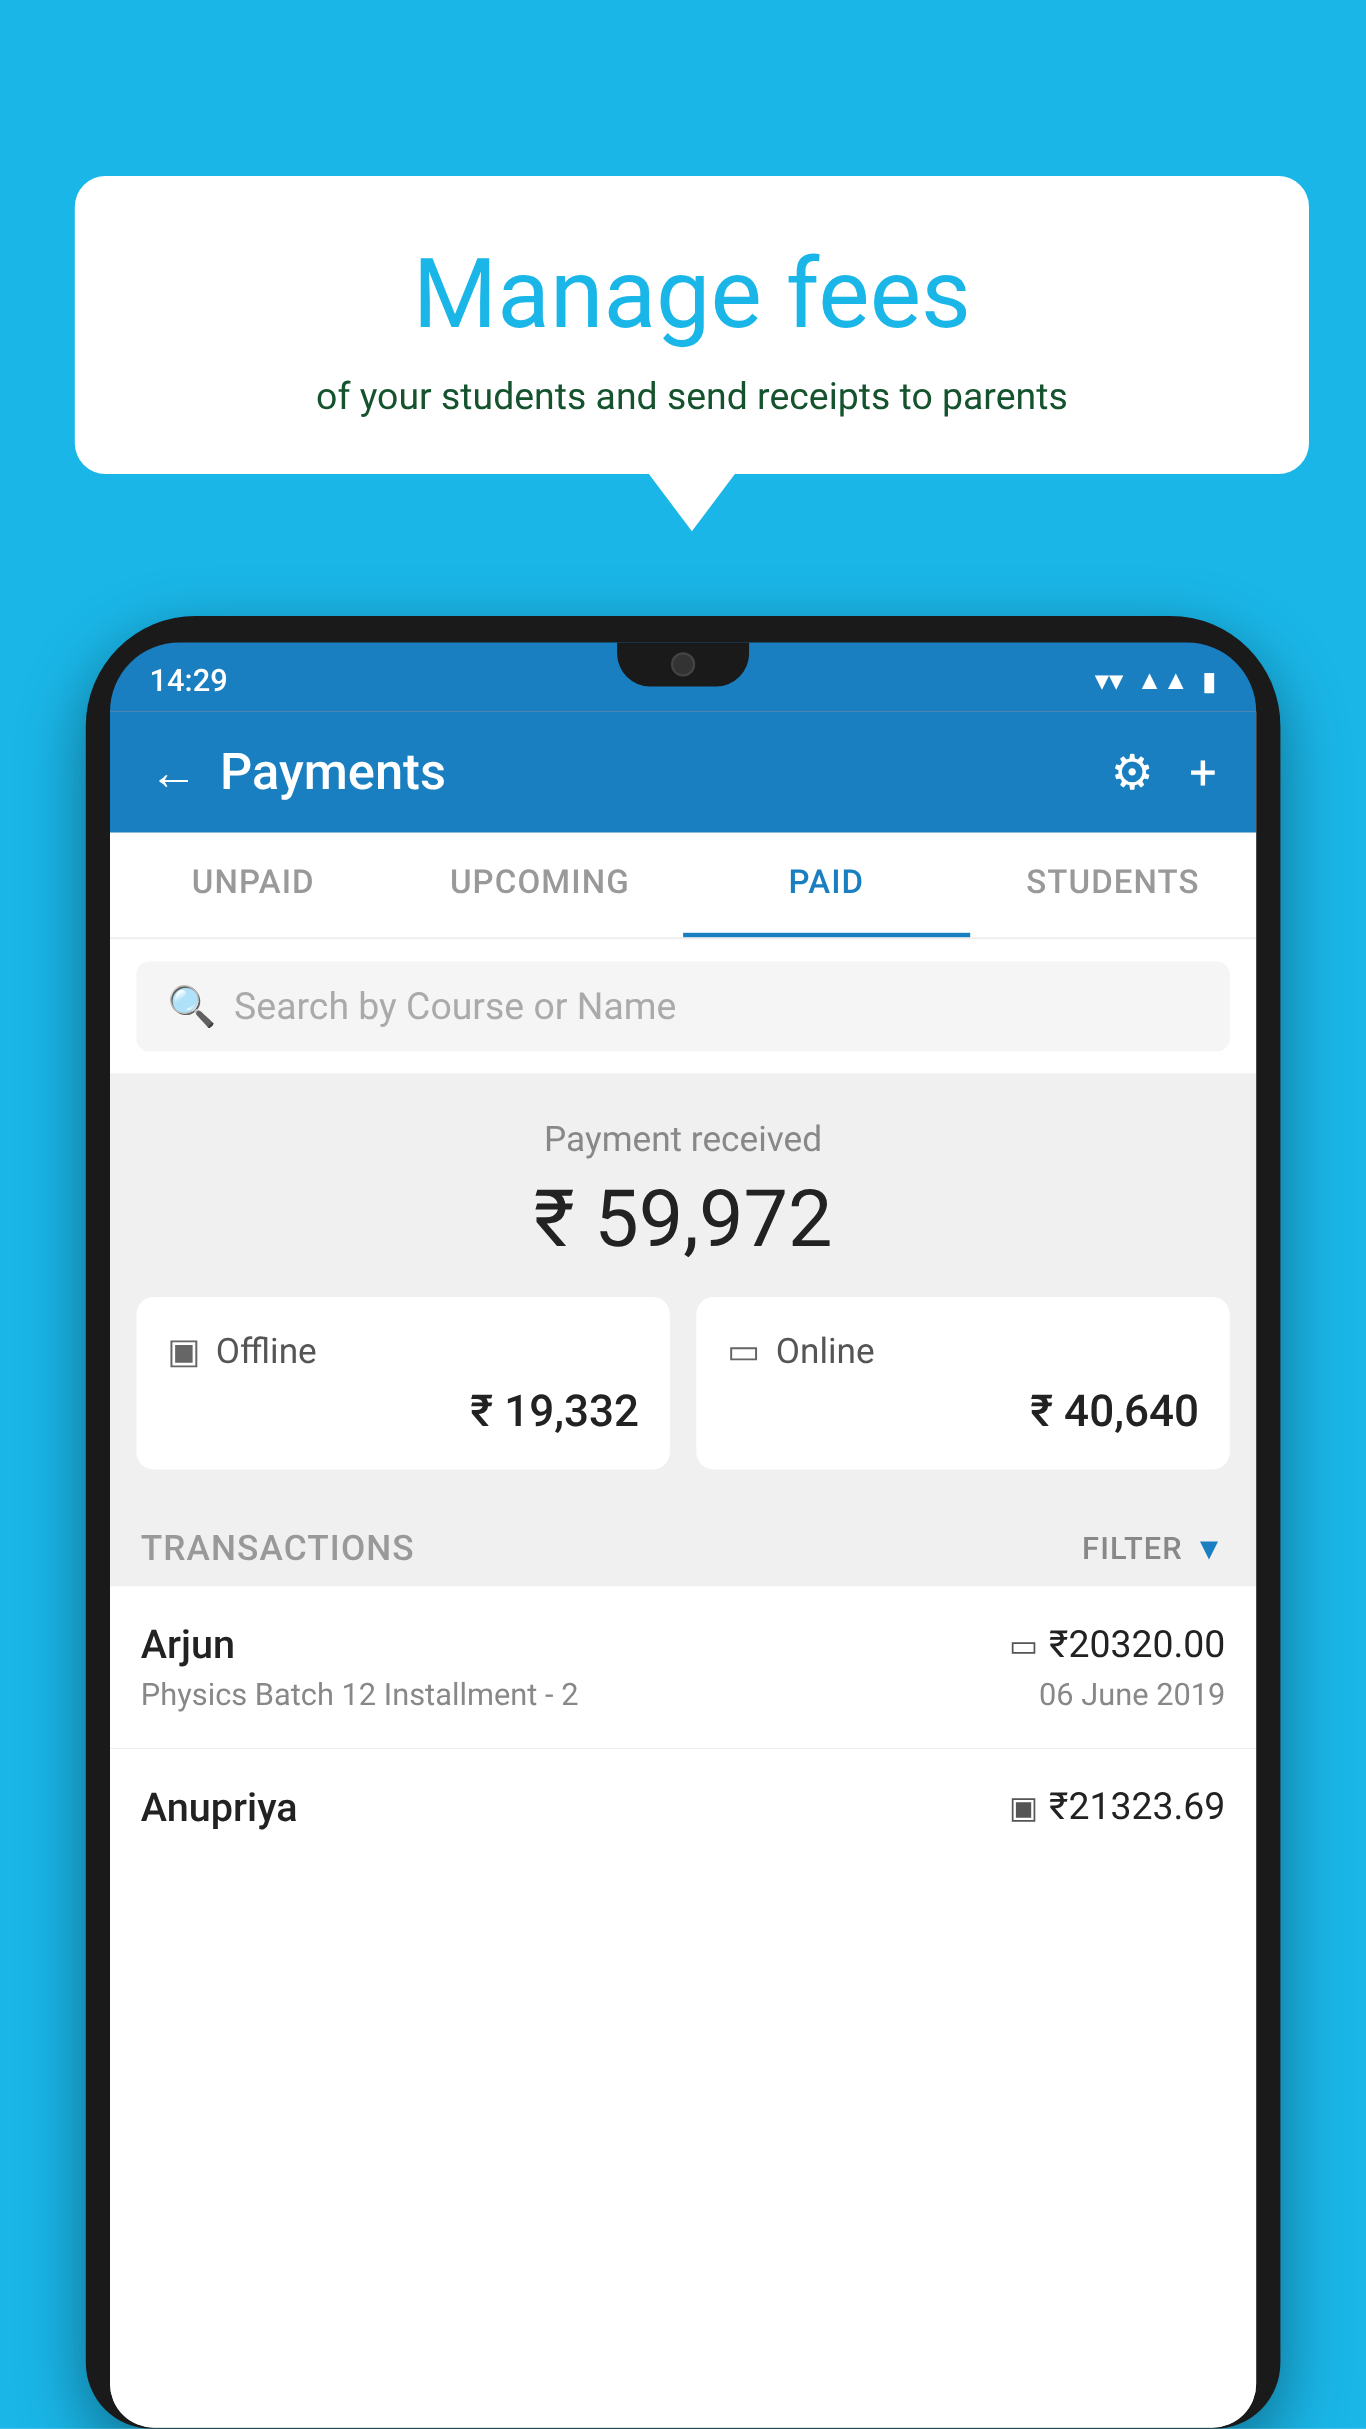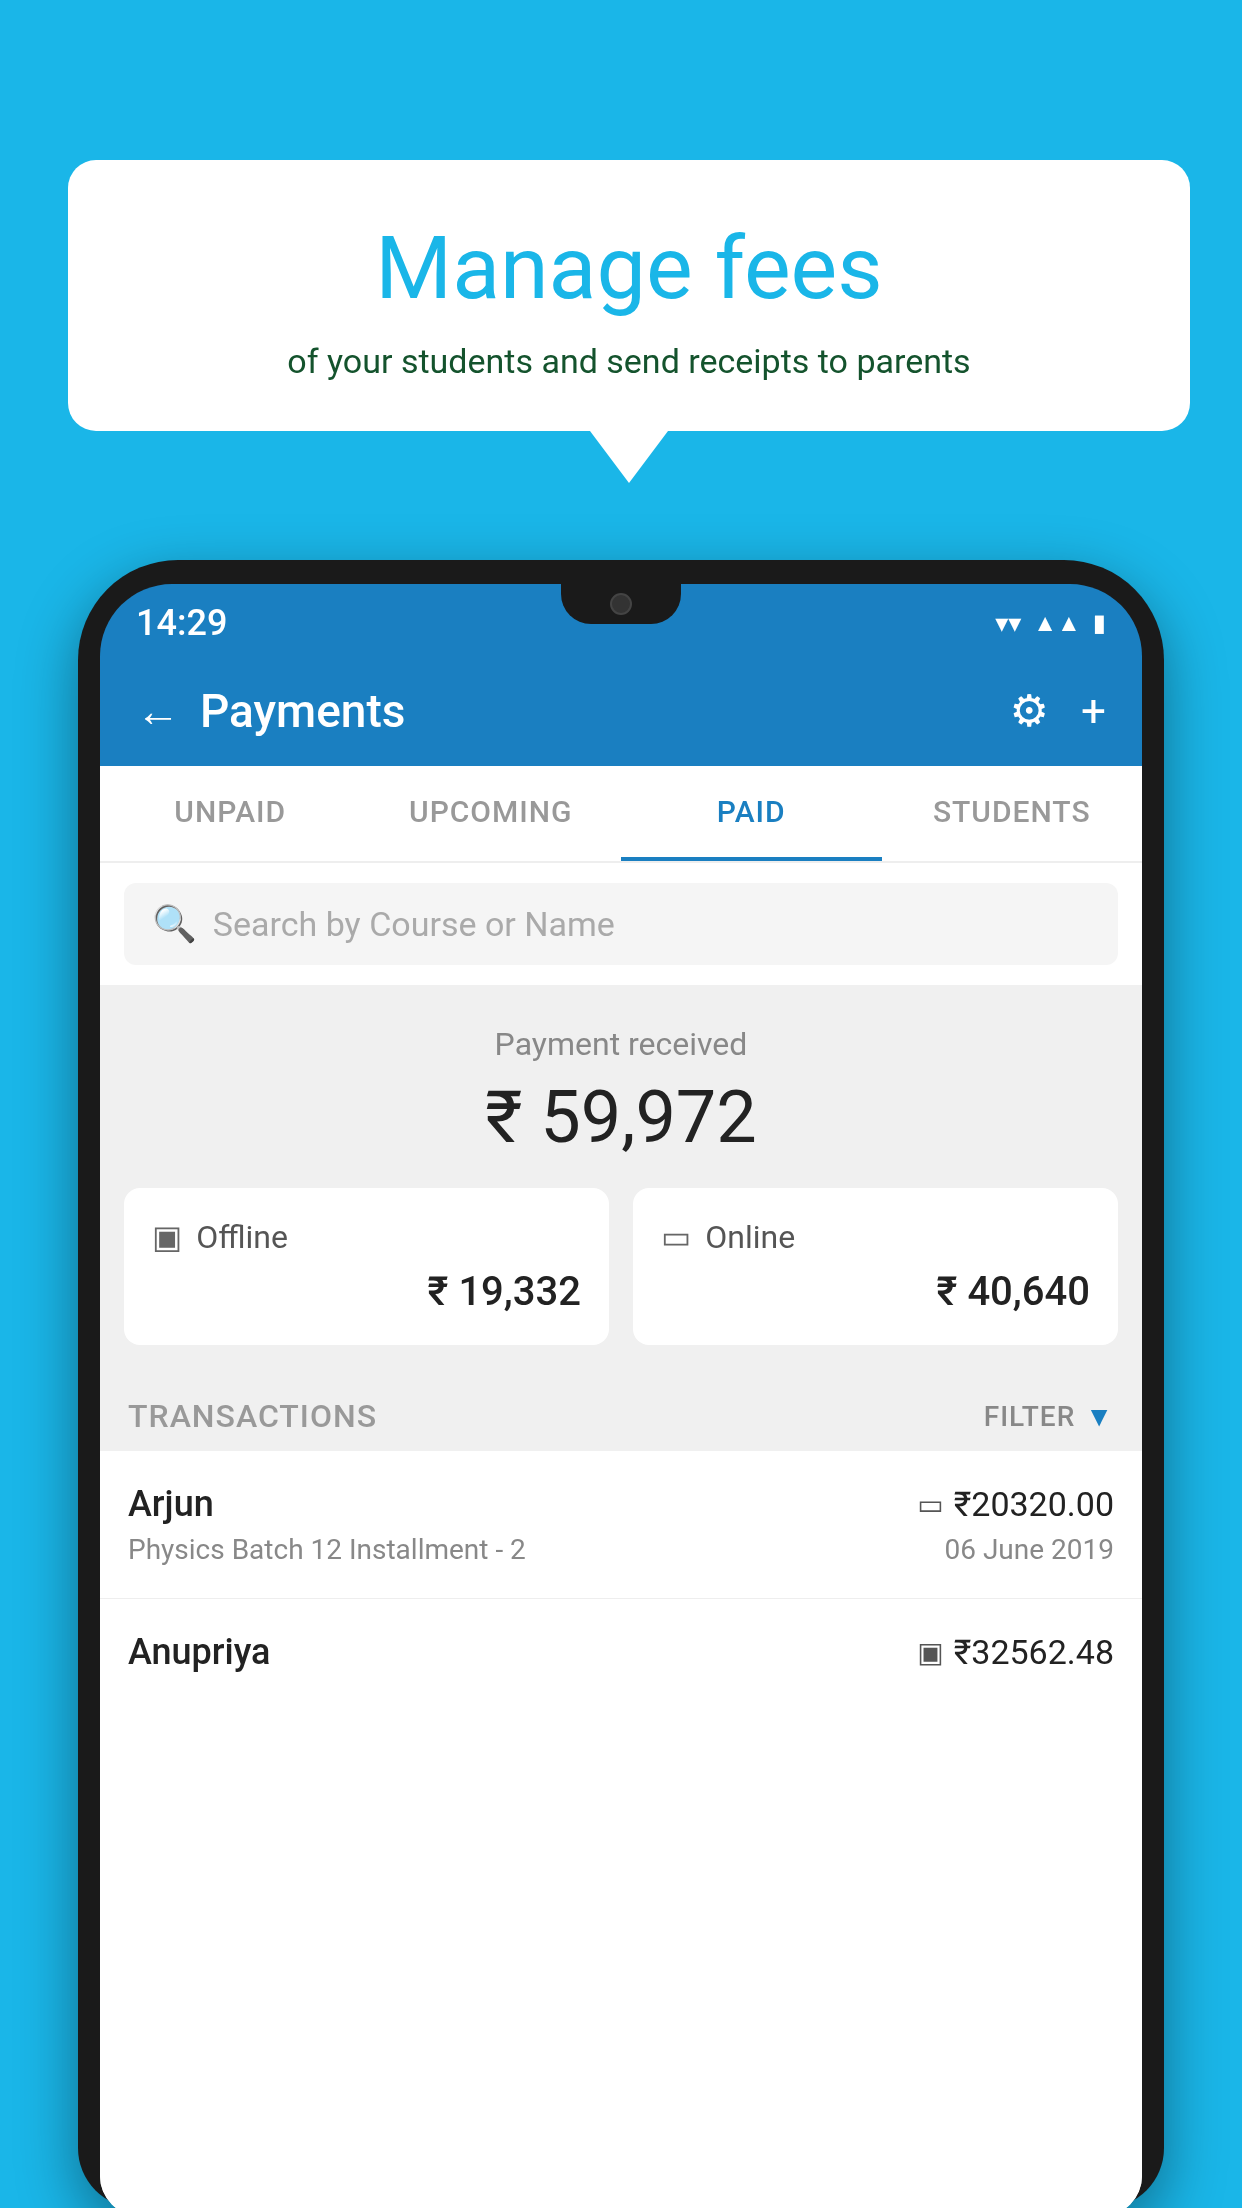--- a/index.html
+++ b/index.html
@@ -65,21 +65,21 @@
     .status-bar {
       background: #1a7fc1;
       display: flex;
       justify-content: space-between;
       align-items: center;
       padding: 18px 36px 12px;
       border-radius: 76px 76px 0 0;
     }
     .status-time {
       color: white;
-      font-size: 36px;
+      font-size: 28px;
       font-weight: 500;
     }
     .status-icons {
       display: flex;
       align-items: center;
       gap: 12px;
     }
     .status-icon-wifi {
       color: white;
       font-size: 26px;
@@ -441,20 +441,20 @@
           <span class="transaction-desc">Physics Batch 12 Installment - 2</span>
           <span class="transaction-date">06 June 2019</span>
         </div>
       </div>
 
       <div class="transaction-row-partial">
         <div class="transaction-top-partial">
           <span class="transaction-name">Anupriya</span>
           <div class="transaction-amount">
             <span class="pay-icon">▣</span>
-            <span>₹32562.48</span>
+            <span>₹21323.69</span>
           </div>
         </div>
       </div>
     </div>
 
   </div>
 </div>
 
 </body></html>

